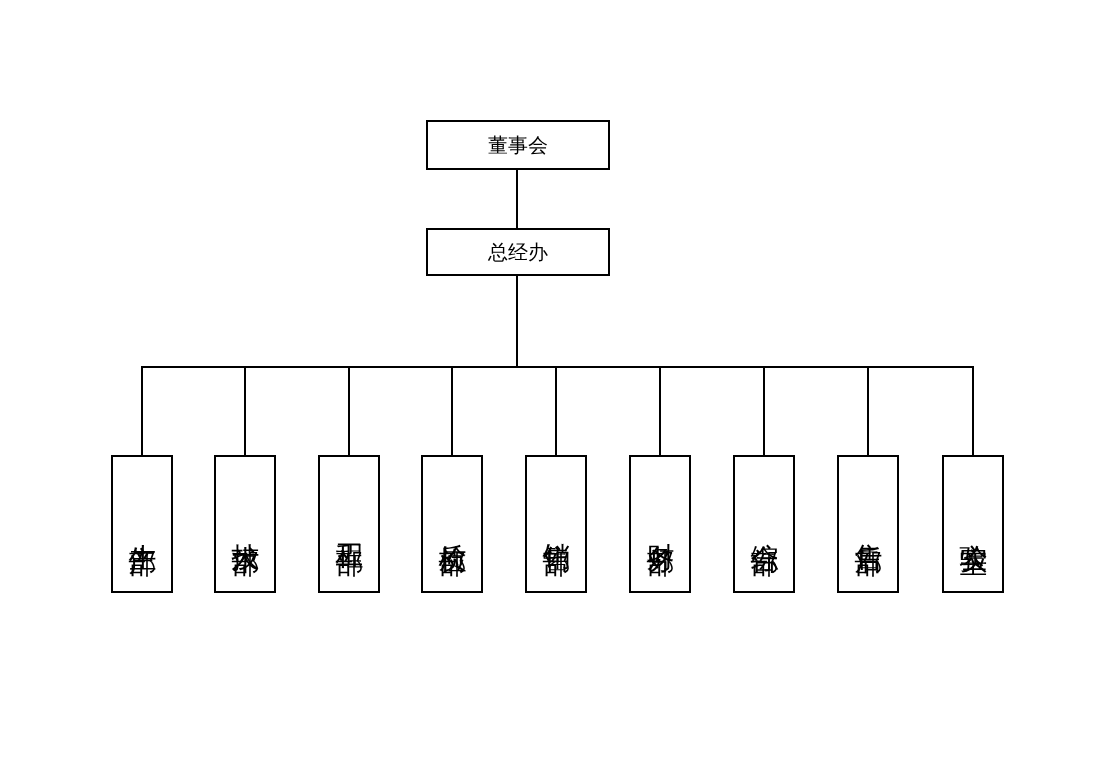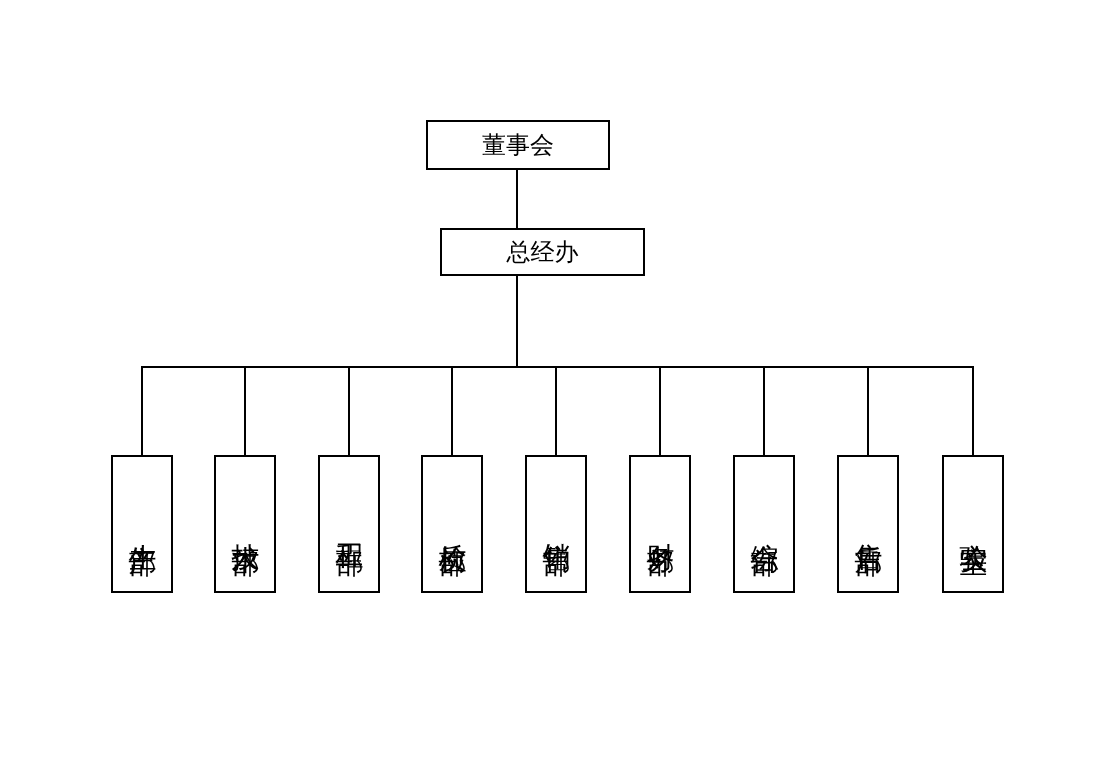--- a/index.html
+++ b/index.html
@@ -19,38 +19,38 @@
   .box {
     position: absolute;
     box-sizing: border-box;
     border: 2px solid #000000;
     background: #ffffff;
     display: flex;
     align-items: center;
     justify-content: center;
   }
   .h-label {
-    font-size: 24px;
+    font-size: 20px;
     line-height: 1;
     white-space: nowrap;
   }
   .v-label {
     font-size: 28px;
     writing-mode: vertical-rl;
     text-orientation: upright;
     letter-spacing: 2px;
     line-height: 1;
   }
   .line {
     position: absolute;
     background: #000000;
   }
   
   .box-root   { left: 426px; top: 120px; width: 184px; height: 50px; }
-  .box-office { left: 440px; top: 228px; width: 205px; height: 48px; }
+  .box-office { left: 426px; top: 228px; width: 184px; height: 48px; }
   
   .conn-root-office { left: 516px; top: 168px; width: 2px; height: 62px; }
   .conn-office-rail { left: 516px; top: 274px; width: 2px; height: 94px; }
   .conn-rail        { left: 141px; top: 366px; width: 833px; height: 2px; }
   
   .drop { top: 367px; width: 2px; height: 90px; }
   .drop-1 { left: 141px; } .drop-2 { left: 244px; } .drop-3 { left: 348px; }
   .drop-4 { left: 451px; } .drop-5 { left: 555px; } .drop-6 { left: 659px; }
   .drop-7 { left: 763px; } .drop-8 { left: 867px; } .drop-9 { left: 972px; }
   

